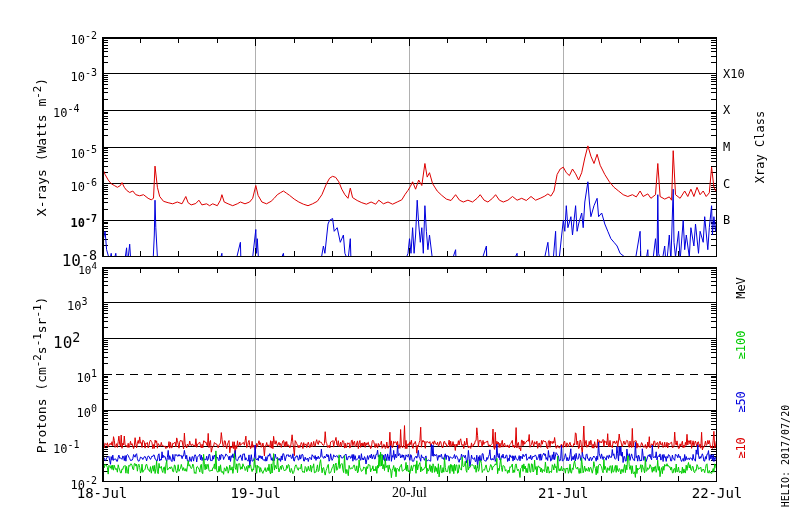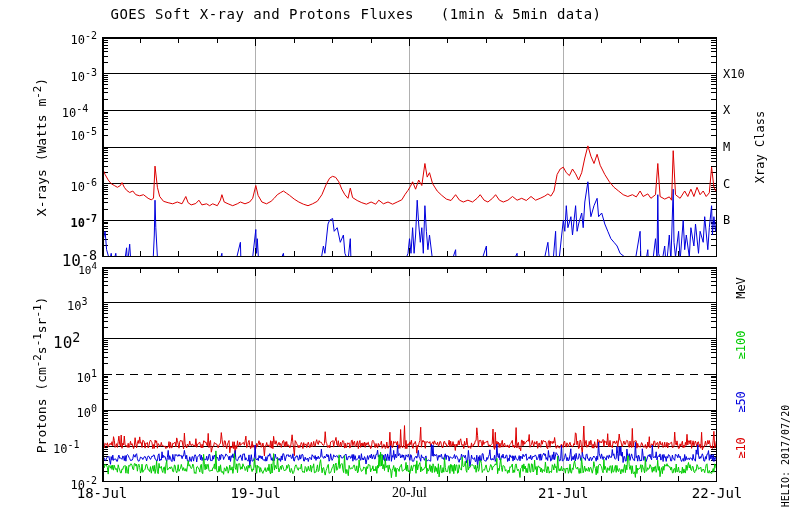--- a/index.html
+++ b/index.html
@@ -20,21 +20,20 @@
     transform:translate(-50%,-50%) rotate(-90deg);
   }
   #start-date{position:absolute;left:8px;top:508px;font-size:11px;white-space:nowrap;}
   #helio-stamp{left:785px;top:456px;font-size:10px;}
   #labels{position:absolute;left:0;top:0;width:800px;height:530px;pointer-events:none;}
 </style>
 </head>
 <body>
 
 <div id="fig">
-  <div id="chart-title">GOES Soft X-ray and Protons Fluxes   (1min &amp; 5min data)</div>
   <div id="panel-xray" class="panel">
       <svg width="615" height="220" viewBox="0 0 615 220">
         <g shape-rendering="crispEdges">
           <line x1="153.75" y1="0" x2="153.75" y2="220" stroke="#b0b0b0" stroke-width="1"></line>
           <line x1="307.5" y1="0" x2="307.5" y2="220" stroke="#b0b0b0" stroke-width="1"></line>
           <line x1="461.25" y1="0" x2="461.25" y2="220" stroke="#b0b0b0" stroke-width="1"></line>
           <line x1="0" y1="36.666666666666664" x2="615" y2="36.666666666666664" stroke="#000000" stroke-width="1"></line>
           <line x1="0" y1="73.33333333333333" x2="615" y2="73.33333333333333" stroke="#000000" stroke-width="1"></line>
           <line x1="0" y1="110" x2="615" y2="110" stroke="#000000" stroke-width="1"></line>
           <line x1="0" y1="146.66666666666666" x2="615" y2="146.66666666666666" stroke="#000000" stroke-width="1"></line>
@@ -331,22 +330,22 @@
         </g>
         <polyline points="0.0,177.3 0.8,176.4 1.5,174.4 2.3,181.0 3.1,176.4 3.8,177.5 4.6,178.1 5.4,175.8 6.2,180.1 6.9,178.3 7.7,176.7 8.5,176.5 9.2,178.1 10.0,174.7 10.8,178.9 11.5,169.7 12.3,173.3 13.1,180.4 13.9,178.7 14.6,176.7 15.4,180.4 16.2,174.6 16.9,169.1 17.7,177.4 18.5,179.3 19.2,168.0 20.0,181.3 20.8,176.2 21.6,178.0 22.3,169.0 23.1,178.1 23.9,179.1 24.6,178.7 25.4,180.3 26.2,176.3 26.9,180.6 27.7,178.4 28.5,174.3 29.2,178.1 30.0,176.6 30.8,179.0 31.6,181.6 32.3,179.1 33.1,170.7 33.9,177.0 34.6,180.8 35.4,176.3 36.2,173.4 36.9,176.5 37.7,169.9 38.5,176.1 39.3,175.6 40.0,180.5 40.8,173.3 41.6,173.7 42.3,175.1 43.1,181.1 43.9,176.0 44.6,176.3 45.4,175.5 46.2,180.9 47.0,178.4 47.7,174.7 48.5,173.1 49.3,174.4 50.0,175.7 50.8,181.7 51.6,177.5 52.3,181.4 53.1,173.1 53.9,175.6 54.6,173.8 55.4,181.2 56.2,176.5 57.0,178.1 57.7,178.4 58.5,179.3 59.3,175.4 60.0,178.8 60.8,178.5 61.6,179.1 62.3,179.6 63.1,178.9 63.9,181.6 64.7,180.3 65.4,180.5 66.2,180.0 67.0,174.6 67.7,181.2 68.5,175.3 69.3,180.7 70.0,180.8 70.8,176.2 71.6,176.7 72.4,175.6 73.1,175.1 73.9,179.9 74.7,170.9 75.4,173.4 76.2,177.2 77.0,181.2 77.7,175.1 78.5,173.2 79.3,174.1 80.1,173.7 80.8,178.3 81.6,182.0 82.4,166.1 83.1,176.9 83.9,179.7 84.7,181.0 85.4,177.0 86.2,178.4 87.0,178.5 87.7,174.0 88.5,177.7 89.3,178.7 90.1,177.0 90.8,177.3 91.6,179.1 92.4,178.2 93.1,179.6 93.9,171.7 94.7,180.3 95.4,178.0 96.2,176.5 97.0,175.9 97.8,175.2 98.5,178.8 99.3,180.9 100.1,177.2 100.8,180.8 101.6,173.8 102.4,174.0 103.1,175.6 103.9,174.9 104.7,177.9 105.5,178.9 106.2,166.4 107.0,180.6 107.8,175.2 108.5,173.5 109.3,185.2 110.1,181.5 110.8,179.5 111.6,179.2 112.4,175.5 113.1,176.4 113.9,176.9 114.7,177.0 115.5,179.2 116.2,180.8 117.0,177.9 117.8,177.1 118.5,175.9 119.3,165.6 120.1,172.7 120.8,177.8 121.6,180.1 122.4,173.8 123.2,173.9 123.9,178.7 124.7,181.6 125.5,176.9 126.2,175.6 127.0,173.5 127.8,185.8 128.5,179.8 129.3,180.3 130.1,181.1 130.9,174.7 131.6,181.6 132.4,174.8 133.2,189.7 133.9,178.4 134.7,181.5 135.5,173.8 136.2,178.7 137.0,178.7 137.8,175.2 138.5,178.3 139.3,177.6 140.1,176.3 140.9,176.0 141.6,175.6 142.4,178.2 143.2,173.4 143.9,169.1 144.7,180.6 145.5,179.8 146.2,175.4 147.0,173.4 147.8,178.6 148.6,181.6 149.3,180.5 150.1,174.3 150.9,180.4 151.6,178.2 152.4,178.6 153.2,183.1 153.9,181.1 154.7,176.4 155.5,179.6 156.3,176.3 157.0,173.7 157.8,177.9 158.6,175.7 159.3,180.3 160.1,179.4 160.9,176.0 161.6,179.6 162.4,188.9 163.2,178.9 163.9,178.9 164.7,175.5 165.5,179.2 166.3,178.1 167.0,178.3 167.8,180.2 168.6,173.7 169.3,181.1 170.1,174.2 170.9,181.7 171.6,169.3 172.4,175.6 173.2,177.2 174.0,173.7 174.7,176.1 175.5,178.9 176.3,177.3 177.0,175.3 177.8,178.3 178.6,176.5 179.3,180.4 180.1,176.8 180.9,173.9 181.7,173.5 182.4,179.6 183.2,174.8 184.0,179.6 184.7,174.5 185.5,179.2 186.3,177.9 187.0,178.2 187.8,180.8 188.6,179.7 189.3,174.6 190.1,167.8 190.9,175.7 191.7,182.2 192.4,188.7 193.2,173.6 194.0,175.0 194.7,176.5 195.5,178.5 196.3,180.7 197.0,178.2 197.8,180.6 198.6,177.6 199.4,175.5 200.1,177.2 200.9,181.5 201.7,175.6 202.4,178.4 203.2,177.9 204.0,176.8 204.7,180.5 205.5,177.5 206.3,175.2 207.1,178.1 207.8,180.6 208.6,177.9 209.4,175.3 210.1,180.0 210.9,178.5 211.7,174.4 212.4,178.6 213.2,179.3 214.0,174.7 214.7,172.7 215.5,176.5 216.3,177.5 217.1,173.6 217.8,175.4 218.6,175.2 219.4,175.3 220.1,177.0 220.9,178.0 221.7,178.4 222.4,176.7 223.2,164.7 224.0,175.0 224.8,176.7 225.5,180.3 226.3,180.2 227.1,178.2 227.8,180.9 228.6,175.0 229.4,174.5 230.1,174.5 230.9,173.5 231.7,180.1 232.5,174.4 233.2,173.8 234.0,170.4 234.8,177.6 235.5,178.7 236.3,173.7 237.1,179.7 237.8,179.0 238.6,175.0 239.4,180.0 240.2,175.4 240.9,173.5 241.7,174.4 242.5,181.1 243.2,176.2 244.0,180.9 244.8,179.0 245.5,175.8 246.3,176.8 247.1,175.8 247.8,181.0 248.6,180.3 249.4,173.6 250.2,173.1 250.9,178.7 251.7,175.3 252.5,174.2 253.2,179.4 254.0,179.3 254.8,175.9 255.5,173.9 256.3,181.6 257.1,175.9 257.9,173.5 258.6,180.4 259.4,176.2 260.2,179.1 260.9,175.8 261.7,178.9 262.5,175.0 263.2,180.4 264.0,175.8 264.8,178.2 265.6,175.8 266.3,175.2 267.1,179.2 267.9,178.6 268.6,181.6 269.4,180.7 270.2,174.2 270.9,173.3 271.7,174.5 272.5,177.7 273.2,180.7 274.0,176.5 274.8,179.1 275.6,181.1 276.3,176.4 277.1,178.8 277.9,177.7 278.6,176.8 279.4,174.1 280.2,181.3 280.9,180.2 281.7,177.3 282.5,177.8 283.3,181.6 284.0,180.5 284.8,175.0 285.6,181.0 286.3,181.1 287.1,179.5 287.9,165.2 288.6,180.2 289.4,173.9 290.2,180.8 291.0,179.9 291.7,174.4 292.5,175.9 293.3,175.2 294.0,174.8 294.8,178.2 295.6,174.4 296.3,181.5 297.1,177.6 297.9,181.3 298.6,162.5 299.4,179.0 300.2,180.3 301.0,180.4 301.7,177.8 302.5,158.6 303.3,181.6 304.0,173.4 304.8,181.7 305.6,177.3 306.3,176.7 307.1,178.7 307.9,174.8 308.7,177.5 309.4,173.2 310.2,179.8 311.0,181.4 311.7,176.5 312.5,176.6 313.3,174.4 314.0,177.5 314.8,186.2 315.6,178.3 316.4,179.4 317.1,175.8 317.9,173.5 318.7,160.2 319.4,180.2 320.2,175.4 321.0,173.2 321.7,174.9 322.5,174.5 323.3,181.3 324.0,174.5 324.8,175.6 325.6,174.5 326.4,175.3 327.1,176.2 327.9,174.6 328.7,179.1 329.4,177.4 330.2,175.9 331.0,174.7 331.7,177.5 332.5,173.8 333.3,175.6 334.1,177.4 334.8,177.5 335.6,175.2 336.4,179.2 337.1,178.1 337.9,174.5 338.7,174.7 339.4,177.8 340.2,180.5 341.0,180.5 341.8,174.9 342.5,174.2 343.3,177.1 344.1,176.6 344.8,179.6 345.6,178.5 346.4,177.7 347.1,173.1 347.9,179.6 348.7,174.2 349.4,179.2 350.2,179.1 351.0,174.6 351.8,178.9 352.5,177.5 353.3,183.5 354.1,177.0 354.8,179.2 355.6,178.1 356.4,173.7 357.1,178.0 357.9,173.6 358.7,171.8 359.5,177.0 360.2,178.5 361.0,177.4 361.8,181.5 362.5,174.3 363.3,178.0 364.1,177.8 364.8,171.1 365.6,177.9 366.4,180.7 367.2,179.0 367.9,180.4 368.7,181.4 369.5,175.9 370.2,179.5 371.0,179.3 371.8,177.0 372.5,177.1 373.3,173.8 374.1,173.5 374.8,160.8 375.6,168.7 376.4,179.8 377.2,173.4 377.9,173.9 378.7,173.2 379.5,176.4 380.2,179.7 381.0,173.4 381.8,177.5 382.5,175.5 383.3,175.6 384.1,174.6 384.9,175.1 385.6,173.9 386.4,178.7 387.2,177.8 387.9,179.7 388.7,178.1 389.5,177.4 390.2,176.6 391.0,162.0 391.8,180.2 392.6,182.4 393.3,165.3 394.1,181.0 394.9,174.2 395.6,177.2 396.4,175.1 397.2,180.5 397.9,176.2 398.7,180.3 399.5,175.6 400.3,173.3 401.0,180.1 401.8,177.4 402.6,176.1 403.3,179.8 404.1,178.6 404.9,180.0 405.6,177.9 406.4,179.4 407.2,180.9 407.9,177.6 408.7,176.5 409.5,175.1 410.3,173.4 411.0,180.1 411.8,178.0 412.6,180.9 413.3,178.4 414.1,160.6 414.9,180.9 415.6,177.0 416.4,175.4 417.2,181.6 418.0,180.9 418.7,183.8 419.5,173.2 420.3,173.3 421.0,178.8 421.8,174.0 422.6,177.2 423.3,175.8 424.1,175.2 424.9,173.9 425.7,173.5 426.4,174.2 427.2,167.5 428.0,180.3 428.7,178.7 429.5,177.4 430.3,173.5 431.0,176.5 431.8,179.5 432.6,174.7 433.3,176.3 434.1,177.2 434.9,174.2 435.7,181.3 436.4,177.7 437.2,175.9 438.0,179.2 438.7,180.3 439.5,173.4 440.3,177.2 441.0,173.5 441.8,173.8 442.6,175.0 443.4,174.2 444.1,175.8 444.9,180.9 445.7,181.8 446.4,174.1 447.2,173.4 448.0,180.4 448.7,174.0 449.5,175.5 450.3,176.7 451.1,174.1 451.8,176.2 452.6,170.5 453.4,176.4 454.1,181.3 454.9,180.7 455.7,178.4 456.4,179.9 457.2,181.0 458.0,180.6 458.7,178.4 459.5,177.1 460.3,178.8 461.1,180.5 461.8,175.3 462.6,174.1 463.4,179.1 464.1,180.1 464.9,175.8 465.7,177.3 466.4,179.8 467.2,177.2 468.0,175.3 468.8,178.7 469.5,178.6 470.3,179.9 471.1,179.3 471.8,176.6 472.6,178.0 473.4,165.8 474.1,166.7 474.9,177.7 475.7,174.0 476.5,181.5 477.2,181.2 478.0,173.1 478.8,173.7 479.5,180.7 480.3,186.5 481.1,174.3 481.8,159.0 482.6,179.3 483.4,176.3 484.1,173.4 484.9,180.3 485.7,178.0 486.5,179.4 487.2,174.4 488.0,178.2 488.8,173.2 489.5,175.7 490.3,181.1 491.1,177.2 491.8,181.2 492.6,174.7 493.4,178.7 494.2,180.1 494.9,180.9 495.7,172.3 496.5,181.0 497.2,173.6 498.0,175.6 498.8,174.5 499.5,176.0 500.3,173.7 501.1,172.4 501.9,179.6 502.6,173.7 503.4,175.3 504.2,174.5 504.9,178.0 505.7,166.7 506.5,180.0 507.2,179.2 508.0,173.4 508.8,179.4 509.5,179.0 510.3,180.7 511.1,174.4 511.9,176.1 512.6,174.2 513.4,176.7 514.2,176.0 514.9,173.7 515.7,180.2 516.5,174.0 517.2,167.0 518.0,173.4 518.8,173.8 519.6,177.9 520.3,179.8 521.1,176.6 521.9,174.0 522.6,177.2 523.4,177.4 524.2,174.3 524.9,173.2 525.7,173.9 526.5,178.9 527.3,180.4 528.0,174.1 528.8,178.2 529.6,180.5 530.3,161.4 531.1,180.1 531.9,174.2 532.6,174.3 533.4,173.8 534.2,173.8 534.9,181.2 535.7,176.4 536.5,179.7 537.3,179.4 538.0,180.3 538.8,178.4 539.6,175.6 540.3,177.0 541.1,179.6 541.9,180.3 542.6,180.0 543.4,177.5 544.2,181.4 545.0,181.0 545.7,175.0 546.5,179.8 547.3,169.7 548.0,181.0 548.8,178.9 549.6,176.9 550.3,177.1 551.1,179.3 551.9,174.1 552.7,174.0 553.4,178.6 554.2,177.8 555.0,175.7 555.7,175.5 556.5,181.4 557.3,176.3 558.0,174.2 558.8,177.7 559.6,177.9 560.4,175.5 561.1,180.5 561.9,179.7 562.7,175.2 563.4,179.9 564.2,179.6 565.0,175.3 565.7,181.0 566.5,176.1 567.3,177.4 568.0,176.8 568.8,175.5 569.6,175.2 570.4,180.5 571.1,180.5 571.9,179.5 572.7,165.1 573.4,175.5 574.2,178.1 575.0,173.9 575.7,178.1 576.5,181.4 577.3,181.2 578.1,176.8 578.8,179.4 579.6,176.5 580.4,174.2 581.1,180.8 581.9,178.1 582.7,180.3 583.4,175.4 584.2,178.4 585.0,167.3 585.8,177.9 586.5,173.9 587.3,173.7 588.1,177.1 588.8,173.3 589.6,181.3 590.4,177.0 591.1,173.8 591.9,178.9 592.7,176.2 593.4,174.0 594.2,176.9 595.0,179.8 595.8,175.0 596.5,174.8 597.3,180.1 598.1,177.1 598.8,181.2 599.6,165.3 600.4,183.0 601.1,180.2 601.9,180.3 602.7,177.7 603.5,174.0 604.2,178.5 605.0,177.4 605.8,173.4 606.5,177.0 607.3,173.5 608.1,177.6 608.8,181.0 609.6,179.7 610.4,181.4 611.2,173.2 611.9,164.3 612.7,181.1 613.5,179.2 614.2,174.4 615.0,175.9" fill="none" stroke="#dd0000" stroke-width="1"></polyline>
         <polyline points="0.0,189.7 0.8,192.8 1.5,191.7 2.3,191.1 3.1,193.6 3.8,193.5 4.6,190.7 5.4,190.2 6.2,190.1 6.9,189.3 7.7,193.8 8.5,197.3 9.2,189.6 10.0,193.2 10.8,188.1 11.5,193.4 12.3,192.2 13.1,192.0 13.9,192.0 14.6,194.2 15.4,194.3 16.2,190.4 16.9,188.1 17.7,191.3 18.5,191.0 19.2,191.3 20.0,192.4 20.8,188.9 21.6,189.8 22.3,193.6 23.1,188.6 23.9,194.2 24.6,188.4 25.4,187.6 26.2,188.3 26.9,190.2 27.7,191.5 28.5,193.5 29.2,193.2 30.0,193.4 30.8,191.7 31.6,187.5 32.3,189.0 33.1,190.2 33.9,187.4 34.6,186.7 35.4,191.7 36.2,193.9 36.9,194.3 37.7,192.6 38.5,190.1 39.3,190.7 40.0,190.7 40.8,192.5 41.6,191.2 42.3,189.7 43.1,189.5 43.9,191.2 44.6,193.9 45.4,190.7 46.2,189.0 47.0,189.4 47.7,191.0 48.5,192.4 49.3,190.7 50.0,189.0 50.8,189.6 51.6,187.9 52.3,188.2 53.1,192.1 53.9,192.3 54.6,194.2 55.4,193.7 56.2,188.2 57.0,186.8 57.7,194.0 58.5,192.0 59.3,193.1 60.0,184.8 60.8,191.0 61.6,188.4 62.3,190.0 63.1,189.6 63.9,192.6 64.7,194.4 65.4,190.5 66.2,183.4 67.0,192.6 67.7,188.7 68.5,191.1 69.3,193.9 70.0,194.6 70.8,187.4 71.6,192.1 72.4,194.1 73.1,187.4 73.9,188.6 74.7,187.6 75.4,189.1 76.2,189.2 77.0,187.4 77.7,188.9 78.5,188.7 79.3,188.4 80.1,191.7 80.8,188.8 81.6,189.0 82.4,183.4 83.1,187.7 83.9,192.0 84.7,188.3 85.4,193.8 86.2,193.7 87.0,194.6 87.7,189.8 88.5,193.3 89.3,194.5 90.1,189.5 90.8,189.9 91.6,194.1 92.4,188.9 93.1,187.7 93.9,189.2 94.7,194.9 95.4,190.3 96.2,189.3 97.0,188.4 97.8,187.2 98.5,192.7 99.3,188.2 100.1,193.6 100.8,190.4 101.6,191.2 102.4,192.7 103.1,192.3 103.9,193.0 104.7,189.2 105.5,193.5 106.2,192.3 107.0,187.3 107.8,187.6 108.5,193.6 109.3,193.5 110.1,193.9 110.8,188.7 111.6,192.2 112.4,188.0 113.1,189.7 113.9,187.4 114.7,191.1 115.5,190.2 116.2,192.5 117.0,193.8 117.8,187.9 118.5,192.5 119.3,187.3 120.1,188.4 120.8,188.2 121.6,192.5 122.4,190.1 123.2,189.5 123.9,186.9 124.7,187.9 125.5,188.8 126.2,189.7 127.0,193.0 127.8,189.1 128.5,194.4 129.3,188.6 130.1,190.5 130.9,186.8 131.6,191.1 132.4,187.8 133.2,183.4 133.9,192.6 134.7,193.2 135.5,193.7 136.2,191.9 137.0,189.6 137.8,190.3 138.5,187.9 139.3,190.5 140.1,193.6 140.9,187.0 141.6,187.1 142.4,186.8 143.2,193.1 143.9,190.7 144.7,192.5 145.5,193.7 146.2,194.2 147.0,187.9 147.8,198.8 148.6,192.6 149.3,187.7 150.1,194.2 150.9,193.8 151.6,193.4 152.4,190.0 153.2,178.0 153.9,192.0 154.7,193.0 155.5,191.5 156.3,193.6 157.0,188.5 157.8,191.0 158.6,188.8 159.3,191.8 160.1,189.0 160.9,192.9 161.6,193.0 162.4,192.6 163.2,194.2 163.9,189.7 164.7,194.1 165.5,190.9 166.3,187.9 167.0,189.2 167.8,186.6 168.6,188.4 169.3,193.2 170.1,190.7 170.9,194.0 171.6,192.5 172.4,193.6 173.2,187.1 174.0,190.5 174.7,191.6 175.5,190.4 176.3,191.9 177.0,193.3 177.8,191.4 178.6,194.4 179.3,188.9 180.1,193.0 180.9,186.7 181.7,186.8 182.4,190.2 183.2,193.8 184.0,190.1 184.7,187.8 185.5,188.1 186.3,187.6 187.0,189.9 187.8,188.5 188.6,188.0 189.3,191.3 190.1,191.3 190.9,186.8 191.7,193.7 192.4,194.1 193.2,189.9 194.0,190.3 194.7,188.6 195.5,189.0 196.3,193.1 197.0,192.8 197.8,187.8 198.6,192.1 199.4,189.6 200.1,187.2 200.9,187.9 201.7,194.0 202.4,194.1 203.2,190.2 204.0,192.8 204.7,192.2 205.5,191.1 206.3,194.5 207.1,191.1 207.8,190.2 208.6,191.4 209.4,192.8 210.1,187.7 210.9,189.2 211.7,189.3 212.4,191.6 213.2,188.5 214.0,193.4 214.7,190.0 215.5,191.7 216.3,189.1 217.1,191.8 217.8,190.7 218.6,189.9 219.4,182.2 220.1,189.2 220.9,190.3 221.7,191.4 222.4,189.0 223.2,191.0 224.0,189.5 224.8,187.0 225.5,189.8 226.3,187.8 227.1,194.2 227.8,192.6 228.6,186.8 229.4,190.9 230.1,193.4 230.9,191.7 231.7,187.8 232.5,189.4 233.2,189.9 234.0,188.9 234.8,188.9 235.5,189.0 236.3,191.1 237.1,189.8 237.8,189.6 238.6,188.2 239.4,190.9 240.2,190.8 240.9,191.1 241.7,189.3 242.5,188.2 243.2,187.9 244.0,187.0 244.8,192.9 245.5,192.8 246.3,189.5 247.1,189.8 247.8,188.9 248.6,191.4 249.4,190.7 250.2,187.5 250.9,194.2 251.7,187.5 252.5,192.4 253.2,188.7 254.0,193.3 254.8,192.5 255.5,192.2 256.3,191.2 257.1,188.3 257.9,192.0 258.6,193.3 259.4,186.7 260.2,192.7 260.9,191.0 261.7,193.0 262.5,189.6 263.2,191.1 264.0,197.0 264.8,192.7 265.6,188.6 266.3,192.5 267.1,189.9 267.9,188.3 268.6,190.9 269.4,187.0 270.2,191.9 270.9,189.6 271.7,187.8 272.5,192.0 273.2,191.9 274.0,187.3 274.8,187.4 275.6,183.0 276.3,190.1 277.1,188.0 277.9,191.4 278.6,187.2 279.4,187.9 280.2,187.8 280.9,192.9 281.7,188.2 282.5,194.1 283.3,187.0 284.0,189.3 284.8,193.7 285.6,186.9 286.3,189.7 287.1,193.7 287.9,187.5 288.6,178.8 289.4,194.3 290.2,188.5 291.0,190.3 291.7,183.4 292.5,192.5 293.3,187.1 294.0,190.6 294.8,190.3 295.6,178.0 296.3,188.9 297.1,186.9 297.9,186.8 298.6,191.0 299.4,190.0 300.2,187.7 301.0,190.5 301.7,188.0 302.5,193.1 303.3,192.6 304.0,187.8 304.8,189.2 305.6,189.8 306.3,187.3 307.1,190.3 307.9,193.3 308.7,187.6 309.4,188.3 310.2,194.1 311.0,194.2 311.7,194.2 312.5,190.8 313.3,190.4 314.0,189.1 314.8,191.2 315.6,188.3 316.4,183.4 317.1,190.2 317.9,191.0 318.7,194.3 319.4,187.8 320.2,190.7 321.0,189.9 321.7,191.6 322.5,193.3 323.3,190.1 324.0,188.9 324.8,194.3 325.6,193.4 326.4,193.0 327.1,193.3 327.9,193.9 328.7,194.2 329.4,177.4 330.2,189.1 331.0,178.1 331.7,189.3 332.5,187.3 333.3,188.8 334.1,187.5 334.8,187.8 335.6,193.4 336.4,190.0 337.1,188.1 337.9,190.2 338.7,188.6 339.4,187.2 340.2,191.6 341.0,190.7 341.8,192.5 342.5,188.9 343.3,186.8 344.1,192.6 344.8,188.2 345.6,189.2 346.4,189.0 347.1,194.1 347.9,189.7 348.7,190.2 349.4,190.9 350.2,191.2 351.0,191.1 351.8,189.4 352.5,187.5 353.3,191.7 354.1,188.7 354.8,189.2 355.6,190.8 356.4,193.5 357.1,195.3 357.9,191.9 358.7,192.4 359.5,187.0 360.2,189.6 361.0,188.7 361.8,188.7 362.5,190.7 363.3,188.2 364.1,192.4 364.8,196.1 365.6,193.8 366.4,183.4 367.2,191.3 367.9,199.6 368.7,195.0 369.5,188.0 370.2,191.1 371.0,191.8 371.8,192.2 372.5,190.6 373.3,194.5 374.1,194.4 374.8,188.2 375.6,200.7 376.4,189.8 377.2,193.9 377.9,188.4 378.7,194.3 379.5,193.3 380.2,186.8 381.0,186.7 381.8,192.7 382.5,193.6 383.3,193.9 384.1,194.2 384.9,190.4 385.6,192.4 386.4,189.7 387.2,187.8 387.9,182.8 388.7,192.6 389.5,193.0 390.2,191.4 391.0,193.0 391.8,192.5 392.6,188.2 393.3,194.4 394.1,191.9 394.9,177.1 395.6,188.6 396.4,190.6 397.2,186.5 397.9,193.1 398.7,193.3 399.5,188.7 400.3,190.5 401.0,187.1 401.8,191.2 402.6,190.9 403.3,191.0 404.1,188.1 404.9,188.2 405.6,194.5 406.4,191.4 407.2,193.9 407.9,187.8 408.7,190.0 409.5,190.6 410.3,188.7 411.0,194.1 411.8,188.9 412.6,192.9 413.3,188.7 414.1,191.5 414.9,192.2 415.6,193.4 416.4,191.8 417.2,188.6 418.0,193.8 418.7,189.0 419.5,190.1 420.3,191.9 421.0,187.3 421.8,189.4 422.6,189.3 423.3,188.1 424.1,186.9 424.9,193.3 425.7,192.1 426.4,191.1 427.2,189.8 428.0,191.8 428.7,188.3 429.5,192.9 430.3,191.6 431.0,189.0 431.8,189.9 432.6,189.0 433.3,187.9 434.1,189.2 434.9,192.9 435.7,191.7 436.4,189.7 437.2,187.2 438.0,193.4 438.7,186.9 439.5,193.2 440.3,188.5 441.0,187.9 441.8,186.1 442.6,188.5 443.4,186.9 444.1,192.4 444.9,190.5 445.7,193.5 446.4,183.5 447.2,190.3 448.0,188.6 448.7,194.1 449.5,193.3 450.3,187.7 451.1,192.4 451.8,184.9 452.6,192.7 453.4,189.1 454.1,185.6 454.9,186.7 455.7,188.3 456.4,188.7 457.2,193.7 458.0,193.9 458.7,191.3 459.5,178.2 460.3,193.9 461.1,193.7 461.8,192.7 462.6,190.5 463.4,186.7 464.1,189.7 464.9,193.8 465.7,190.5 466.4,193.9 467.2,192.6 468.0,187.6 468.8,181.8 469.5,193.7 470.3,192.1 471.1,189.3 471.8,192.7 472.6,187.7 473.4,193.9 474.1,186.3 474.9,191.2 475.7,192.3 476.5,191.3 477.2,186.7 478.0,188.4 478.8,193.6 479.5,194.0 480.3,185.4 481.1,189.6 481.8,191.4 482.6,191.1 483.4,193.4 484.1,187.7 484.9,186.9 485.7,191.7 486.5,191.9 487.2,194.0 488.0,190.5 488.8,190.4 489.5,193.7 490.3,192.0 491.1,190.4 491.8,189.0 492.6,190.1 493.4,191.1 494.2,194.2 494.9,189.0 495.7,192.6 496.5,175.3 497.2,186.2 498.0,189.1 498.8,191.5 499.5,186.9 500.3,189.8 501.1,192.7 501.9,189.6 502.6,190.5 503.4,190.9 504.2,193.2 504.9,188.7 505.7,189.0 506.5,191.5 507.2,187.9 508.0,190.4 508.8,190.0 509.5,190.3 510.3,182.5 511.1,188.5 511.9,186.8 512.6,191.3 513.4,192.3 514.2,191.1 514.9,179.6 515.7,186.7 516.5,193.8 517.2,179.8 518.0,188.5 518.8,180.0 519.6,189.2 520.3,185.1 521.1,195.5 521.9,189.5 522.6,189.5 523.4,194.1 524.2,193.9 524.9,182.0 525.7,188.9 526.5,189.8 527.3,186.7 528.0,193.4 528.8,189.7 529.6,186.9 530.3,189.8 531.1,192.1 531.9,193.4 532.6,193.6 533.4,175.3 534.2,190.7 534.9,188.8 535.7,194.2 536.5,188.0 537.3,190.0 538.0,194.1 538.8,193.0 539.6,193.9 540.3,181.8 541.1,188.4 541.9,193.4 542.6,189.5 543.4,189.8 544.2,194.5 545.0,192.0 545.7,189.3 546.5,187.9 547.3,189.7 548.0,187.2 548.8,191.4 549.6,192.8 550.3,178.2 551.1,190.1 551.9,190.8 552.7,189.6 553.4,190.7 554.2,184.8 555.0,193.0 555.7,189.6 556.5,188.8 557.3,190.0 558.0,186.9 558.8,193.1 559.6,191.8 560.4,187.7 561.1,194.5 561.9,187.4 562.7,190.5 563.4,189.7 564.2,194.4 565.0,189.4 565.7,191.1 566.5,187.6 567.3,188.2 568.0,189.8 568.8,194.0 569.6,193.9 570.4,188.1 571.1,191.4 571.9,191.9 572.7,193.4 573.4,187.3 574.2,188.1 575.0,188.4 575.7,190.7 576.5,187.2 577.3,190.5 578.1,189.2 578.8,192.7 579.6,194.5 580.4,192.5 581.1,191.4 581.9,194.3 582.7,187.5 583.4,193.5 584.2,189.5 585.0,192.7 585.8,191.6 586.5,190.9 587.3,192.8 588.1,190.8 588.8,191.2 589.6,191.6 590.4,193.4 591.1,187.4 591.9,192.2 592.7,192.7 593.4,194.2 594.2,182.9 595.0,187.3 595.8,177.8 596.5,188.1 597.3,191.8 598.1,189.6 598.8,191.3 599.6,188.5 600.4,186.8 601.1,189.2 601.9,194.0 602.7,194.2 603.5,189.6 604.2,192.2 605.0,187.2 605.8,187.1 606.5,183.6 607.3,193.3 608.1,187.5 608.8,191.9 609.6,188.1 610.4,193.6 611.2,187.3 611.9,194.5 612.7,190.6 613.5,190.3 614.2,193.8 615.0,190.2" fill="none" stroke="#0000dd" stroke-width="1"></polyline>
         <polyline points="0.0,201.2 0.8,198.5 1.5,198.5 2.3,200.8 3.1,197.1 3.8,198.6 4.6,198.5 5.4,200.5 6.2,207.1 6.9,198.3 7.7,199.4 8.5,201.2 9.2,198.4 10.0,202.5 10.8,198.0 11.5,203.2 12.3,198.3 13.1,201.0 13.9,202.7 14.6,201.6 15.4,205.2 16.2,197.8 16.9,200.6 17.7,202.9 18.5,205.9 19.2,206.0 20.0,201.8 20.8,202.5 21.6,199.3 22.3,199.2 23.1,198.4 23.9,206.2 24.6,199.4 25.4,204.4 26.2,206.6 26.9,198.3 27.7,199.3 28.5,197.1 29.2,196.8 30.0,198.2 30.8,202.0 31.6,202.9 32.3,196.7 33.1,196.6 33.9,199.1 34.6,197.2 35.4,204.2 36.2,198.4 36.9,197.2 37.7,200.5 38.5,206.1 39.3,204.2 40.0,197.2 40.8,205.3 41.6,203.4 42.3,203.2 43.1,202.2 43.9,198.0 44.6,197.1 45.4,199.9 46.2,202.9 47.0,202.9 47.7,204.6 48.5,199.6 49.3,206.2 50.0,202.5 50.8,198.8 51.6,204.2 52.3,198.3 53.1,206.5 53.9,201.7 54.6,193.9 55.4,204.9 56.2,206.7 57.0,196.4 57.7,201.0 58.5,201.0 59.3,199.3 60.0,203.7 60.8,205.5 61.6,200.5 62.3,199.9 63.1,206.5 63.9,197.7 64.7,193.5 65.4,203.1 66.2,201.8 67.0,201.8 67.7,200.0 68.5,201.7 69.3,199.7 70.0,200.9 70.8,204.5 71.6,204.8 72.4,198.0 73.1,198.4 73.9,203.6 74.7,205.8 75.4,203.6 76.2,197.7 77.0,204.3 77.7,202.5 78.5,201.5 79.3,197.4 80.1,200.7 80.8,203.5 81.6,200.6 82.4,203.1 83.1,204.1 83.9,201.6 84.7,204.4 85.4,199.1 86.2,193.7 87.0,199.1 87.7,197.7 88.5,200.3 89.3,201.6 90.1,200.2 90.8,197.0 91.6,199.3 92.4,206.3 93.1,205.4 93.9,206.6 94.7,200.0 95.4,199.4 96.2,200.9 97.0,202.0 97.8,205.1 98.5,199.1 99.3,197.3 100.1,206.0 100.8,206.7 101.6,187.3 102.4,197.2 103.1,202.8 103.9,197.2 104.7,202.1 105.5,197.7 106.2,197.2 107.0,203.8 107.8,204.1 108.5,204.0 109.3,202.9 110.1,204.0 110.8,200.8 111.6,200.9 112.4,196.9 113.1,202.2 113.9,183.9 114.7,203.6 115.5,205.1 116.2,205.1 117.0,199.2 117.8,204.5 118.5,197.8 119.3,204.2 120.1,205.7 120.8,204.4 121.6,207.3 122.4,200.8 123.2,202.2 123.9,204.2 124.7,199.5 125.5,200.6 126.2,206.2 127.0,203.3 127.8,198.1 128.5,202.8 129.3,202.9 130.1,199.8 130.9,206.4 131.6,201.8 132.4,186.5 133.2,200.7 133.9,202.5 134.7,196.8 135.5,205.7 136.2,197.1 137.0,196.7 137.8,196.9 138.5,202.4 139.3,199.8 140.1,202.1 140.9,196.8 141.6,199.2 142.4,199.6 143.2,203.5 143.9,202.2 144.7,199.4 145.5,204.8 146.2,198.2 147.0,201.2 147.8,198.7 148.6,197.9 149.3,201.8 150.1,204.6 150.9,201.8 151.6,203.1 152.4,191.5 153.2,200.4 153.9,198.2 154.7,206.3 155.5,198.4 156.3,200.2 157.0,199.5 157.8,205.3 158.6,200.6 159.3,202.7 160.1,204.9 160.9,206.4 161.6,203.7 162.4,203.3 163.2,200.6 163.9,204.6 164.7,204.4 165.5,200.7 166.3,203.7 167.0,197.2 167.8,204.8 168.6,207.0 169.3,196.9 170.1,206.0 170.9,198.3 171.6,186.6 172.4,203.1 173.2,198.3 174.0,200.7 174.7,202.0 175.5,191.1 176.3,200.3 177.0,205.0 177.8,201.9 178.6,199.1 179.3,202.5 180.1,198.1 180.9,199.5 181.7,202.4 182.4,203.9 183.2,202.9 184.0,203.2 184.7,198.4 185.5,201.3 186.3,197.5 187.0,198.0 187.8,204.8 188.6,205.4 189.3,201.4 190.1,203.7 190.9,206.7 191.7,205.5 192.4,202.7 193.2,199.0 194.0,197.8 194.7,199.5 195.5,202.1 196.3,203.3 197.0,200.7 197.8,201.5 198.6,201.7 199.4,197.0 200.1,203.4 200.9,205.4 201.7,204.7 202.4,205.6 203.2,199.5 204.0,200.6 204.7,204.6 205.5,203.4 206.3,199.3 207.1,203.3 207.8,203.9 208.6,198.0 209.4,205.1 210.1,199.6 210.9,200.5 211.7,196.8 212.4,205.8 213.2,205.2 214.0,205.2 214.7,201.6 215.5,197.9 216.3,204.6 217.1,203.4 217.8,196.2 218.6,192.7 219.4,199.9 220.1,205.8 220.9,201.0 221.7,200.6 222.4,204.9 223.2,208.1 224.0,203.8 224.8,201.5 225.5,199.1 226.3,197.4 227.1,206.3 227.8,205.9 228.6,205.6 229.4,203.3 230.1,200.9 230.9,199.7 231.7,197.0 232.5,205.8 233.2,198.5 234.0,196.0 234.8,203.3 235.5,202.3 236.3,198.8 237.1,187.8 237.8,201.5 238.6,197.6 239.4,196.9 240.2,196.7 240.9,202.8 241.7,205.6 242.5,188.7 243.2,201.1 244.0,206.7 244.8,202.4 245.5,204.5 246.3,208.7 247.1,198.4 247.8,201.2 248.6,202.2 249.4,200.7 250.2,201.7 250.9,200.5 251.7,198.2 252.5,198.2 253.2,203.3 254.0,203.6 254.8,198.8 255.5,205.9 256.3,204.7 257.1,192.9 257.9,200.5 258.6,201.6 259.4,204.4 260.2,203.7 260.9,203.2 261.7,199.9 262.5,200.8 263.2,200.5 264.0,207.3 264.8,199.6 265.6,201.5 266.3,197.4 267.1,198.0 267.9,198.1 268.6,204.9 269.4,202.0 270.2,202.0 270.9,198.8 271.7,204.0 272.5,202.4 273.2,203.9 274.0,199.3 274.8,206.3 275.6,198.4 276.3,201.1 277.1,187.7 277.9,199.4 278.6,185.2 279.4,199.0 280.2,187.6 280.9,201.9 281.7,197.5 282.5,203.5 283.3,191.7 284.0,200.7 284.8,198.7 285.6,198.7 286.3,205.1 287.1,197.9 287.9,202.3 288.6,202.2 289.4,210.7 290.2,203.5 291.0,201.3 291.7,198.5 292.5,204.3 293.3,200.6 294.0,209.8 294.8,201.5 295.6,201.6 296.3,202.2 297.1,204.4 297.9,199.5 298.6,199.4 299.4,197.3 300.2,203.9 301.0,204.2 301.7,203.3 302.5,202.2 303.3,202.5 304.0,195.4 304.8,204.1 305.6,198.0 306.3,204.9 307.1,203.4 307.9,206.5 308.7,201.9 309.4,198.5 310.2,204.0 311.0,200.6 311.7,198.1 312.5,198.9 313.3,197.7 314.0,206.3 314.8,193.8 315.6,203.0 316.4,199.1 317.1,197.2 317.9,195.6 318.7,205.0 319.4,199.9 320.2,203.7 321.0,202.1 321.7,202.6 322.5,200.6 323.3,200.8 324.0,191.2 324.8,206.7 325.6,201.4 326.4,204.1 327.1,202.5 327.9,197.6 328.7,204.5 329.4,198.9 330.2,205.7 331.0,196.8 331.7,198.8 332.5,205.3 333.3,199.3 334.1,204.4 334.8,200.7 335.6,206.7 336.4,196.8 337.1,209.9 337.9,202.4 338.7,198.2 339.4,205.5 340.2,205.8 341.0,200.6 341.8,205.2 342.5,190.7 343.3,200.4 344.1,204.7 344.8,204.4 345.6,204.7 346.4,199.6 347.1,198.5 347.9,206.4 348.7,197.2 349.4,198.0 350.2,204.4 351.0,198.3 351.8,206.7 352.5,197.1 353.3,203.6 354.1,197.9 354.8,198.0 355.6,206.3 356.4,205.6 357.1,197.7 357.9,201.2 358.7,202.6 359.5,203.0 360.2,190.0 361.0,199.4 361.8,199.6 362.5,198.7 363.3,194.2 364.1,203.4 364.8,205.3 365.6,193.1 366.4,202.8 367.2,200.4 367.9,200.6 368.7,198.7 369.5,197.8 370.2,197.8 371.0,198.1 371.8,199.5 372.5,202.1 373.3,198.1 374.1,205.3 374.8,200.7 375.6,197.8 376.4,204.3 377.2,202.3 377.9,193.5 378.7,193.4 379.5,196.7 380.2,205.5 381.0,203.5 381.8,202.5 382.5,203.3 383.3,200.3 384.1,197.9 384.9,202.1 385.6,204.9 386.4,205.0 387.2,203.8 387.9,200.4 388.7,197.5 389.5,198.7 390.2,203.1 391.0,199.5 391.8,199.4 392.6,198.3 393.3,196.9 394.1,198.1 394.9,191.3 395.6,206.7 396.4,201.4 397.2,203.6 397.9,197.2 398.7,191.7 399.5,200.7 400.3,204.5 401.0,198.5 401.8,198.9 402.6,199.5 403.3,204.1 404.1,202.6 404.9,203.4 405.6,206.4 406.4,203.1 407.2,205.6 407.9,199.6 408.7,200.3 409.5,199.1 410.3,197.0 411.0,205.8 411.8,202.9 412.6,205.3 413.3,198.4 414.1,196.9 414.9,201.4 415.6,203.7 416.4,202.3 417.2,204.4 418.0,210.5 418.7,201.4 419.5,200.7 420.3,197.9 421.0,204.4 421.8,196.9 422.6,202.0 423.3,199.0 424.1,205.6 424.9,201.3 425.7,205.7 426.4,196.9 427.2,196.8 428.0,204.9 428.7,205.3 429.5,196.8 430.3,197.2 431.0,205.0 431.8,204.2 432.6,193.1 433.3,202.4 434.1,199.5 434.9,208.0 435.7,200.0 436.4,198.8 437.2,200.6 438.0,200.1 438.7,205.0 439.5,201.2 440.3,205.6 441.0,202.5 441.8,203.7 442.6,204.5 443.4,195.1 444.1,201.4 444.9,206.0 445.7,199.6 446.4,199.9 447.2,206.2 448.0,204.2 448.7,205.0 449.5,205.5 450.3,197.7 451.1,199.2 451.8,203.0 452.6,196.8 453.4,200.7 454.1,199.4 454.9,205.6 455.7,189.3 456.4,201.3 457.2,204.1 458.0,201.6 458.7,203.7 459.5,199.3 460.3,204.0 461.1,202.4 461.8,201.2 462.6,202.0 463.4,206.2 464.1,201.0 464.9,202.1 465.7,200.9 466.4,206.3 467.2,204.3 468.0,197.2 468.8,205.6 469.5,206.1 470.3,200.9 471.1,202.6 471.8,196.9 472.6,193.8 473.4,199.1 474.1,201.3 474.9,202.1 475.7,200.1 476.5,203.4 477.2,206.5 478.0,201.4 478.8,206.2 479.5,191.1 480.3,197.8 481.1,205.8 481.8,203.4 482.6,199.0 483.4,204.5 484.1,201.4 484.9,203.7 485.7,203.8 486.5,200.3 487.2,204.6 488.0,200.8 488.8,200.4 489.5,203.1 490.3,206.2 491.1,202.2 491.8,194.7 492.6,199.4 493.4,201.3 494.2,207.8 494.9,199.2 495.7,206.3 496.5,198.2 497.2,197.7 498.0,197.0 498.8,198.8 499.5,199.7 500.3,203.6 501.1,205.8 501.9,192.5 502.6,202.6 503.4,199.4 504.2,203.2 504.9,205.6 505.7,200.7 506.5,202.2 507.2,203.6 508.0,198.8 508.8,199.2 509.5,206.2 510.3,198.4 511.1,205.2 511.9,204.5 512.6,201.3 513.4,198.4 514.2,205.4 514.9,198.4 515.7,203.4 516.5,204.6 517.2,201.6 518.0,202.4 518.8,207.0 519.6,202.4 520.3,202.4 521.1,205.5 521.9,201.0 522.6,197.4 523.4,205.6 524.2,198.0 524.9,202.8 525.7,188.7 526.5,189.0 527.3,199.7 528.0,202.5 528.8,198.6 529.6,206.6 530.3,198.8 531.1,206.3 531.9,206.6 532.6,204.8 533.4,210.4 534.2,198.2 534.9,206.6 535.7,201.0 536.5,202.5 537.3,201.6 538.0,201.4 538.8,197.6 539.6,205.2 540.3,197.9 541.1,201.0 541.9,202.9 542.6,206.0 543.4,190.3 544.2,204.4 545.0,203.4 545.7,200.7 546.5,202.4 547.3,201.3 548.0,197.6 548.8,199.0 549.6,202.2 550.3,205.3 551.1,200.0 551.9,204.2 552.7,199.8 553.4,199.2 554.2,205.3 555.0,201.7 555.7,193.2 556.5,203.3 557.3,199.5 558.0,209.7 558.8,203.7 559.6,200.6 560.4,206.7 561.1,199.2 561.9,203.3 562.7,197.4 563.4,198.8 564.2,199.1 565.0,196.7 565.7,199.1 566.5,198.6 567.3,200.3 568.0,199.7 568.8,203.1 569.6,200.2 570.4,205.8 571.1,205.9 571.9,201.8 572.7,201.5 573.4,205.5 574.2,197.0 575.0,205.0 575.7,204.6 576.5,200.0 577.3,205.4 578.1,204.9 578.8,204.2 579.6,206.5 580.4,200.2 581.1,206.1 581.9,201.9 582.7,205.3 583.4,206.1 584.2,198.2 585.0,203.4 585.8,198.3 586.5,195.5 587.3,201.0 588.1,197.7 588.8,202.7 589.6,203.6 590.4,199.1 591.1,199.8 591.9,204.8 592.7,205.7 593.4,202.8 594.2,203.5 595.0,197.6 595.8,199.3 596.5,202.3 597.3,201.0 598.1,201.3 598.8,200.2 599.6,204.7 600.4,203.3 601.1,202.0 601.9,203.1 602.7,205.7 603.5,201.5 604.2,197.7 605.0,196.8 605.8,205.9 606.5,205.9 607.3,203.4 608.1,206.2 608.8,205.3 609.6,206.5 610.4,204.2 611.2,201.5 611.9,205.2 612.7,197.0 613.5,197.7 614.2,201.2 615.0,198.4" fill="none" stroke="#00cc00" stroke-width="1"></polyline>
         <rect x="0.75" y="0.75" width="613.5" height="213.5" fill="none" stroke="#000000" stroke-width="1.5" shape-rendering="crispEdges"></rect>
       </svg>
     </div>
   <div id="labels">
       <div style="position: absolute; left: 53px; top: 28px; width: 44px; text-align: right; font-size: 12px; line-height: 16px; white-space: nowrap;">10<sup>-2</sup></div>
       <div style="position: absolute; left: 53px; top: 64.6667px; width: 44px; text-align: right; font-size: 12px; line-height: 16px; white-space: nowrap;">10<sup>-3</sup></div>
-      <div style="position: absolute; left: 53px; top: 101.333px; width: 44px; text-align: center; font-size: 12px; line-height: 16px; white-space: nowrap;">10<sup>-4</sup></div>
-      <div style="position: absolute; left: 53px; top: 124px; width: 44px; text-align: right; font-size: 12px; line-height: 16px; white-space: nowrap;">10<sup>-5</sup></div>
+      <div style="position: absolute; left: 53px; top: 101.333px; width: 44px; text-align: left; font-size: 12px; line-height: 16px; white-space: nowrap;">10<sup>-4</sup></div>
+      <div style="position: absolute; left: 53px; top: 142px; width: 44px; text-align: right; font-size: 12px; line-height: 16px; white-space: nowrap;">10<sup>-5</sup></div>
       <div style="position: absolute; left: 53px; top: 174.667px; width: 44px; text-align: right; font-size: 12px; line-height: 16px; white-space: nowrap;">10<sup>-6</sup></div>
       <div style="position: absolute; left: 53px; top: 211.333px; width: 44px; text-align: right; font-size: 12px; line-height: 16px; white-space: nowrap; font-weight: bold;">10<sup>-7</sup></div>
       <div style="position: absolute; left: 53px; top: 248px; width: 44px; text-align: right; font-size: 16px; line-height: 16px; white-space: nowrap;">10<sup>-8</sup></div>
       <div style="position: absolute; left: 40px; top: 147px; font-size: 13px; white-space: nowrap; transform: translate(-50%, -50%) rotate(-90deg);">X-rays (Watts m<sup>-2</sup>)</div>
       <div style="position: absolute; left: 723px; top: 66.6667px; font-size: 12px; white-space: nowrap;">X10</div>
       <div style="position: absolute; left: 723px; top: 103.333px; font-size: 12px; white-space: nowrap;">X</div>
       <div style="position: absolute; left: 723px; top: 140px; font-size: 12px; white-space: nowrap;">M</div>
       <div style="position: absolute; left: 723px; top: 176.667px; font-size: 12px; white-space: nowrap;">C</div>
       <div style="position: absolute; left: 723px; top: 213.333px; font-size: 12px; white-space: nowrap;">B</div>
       <div style="position: absolute; left: 760px; top: 147px; font-size: 12px; white-space: nowrap; transform: translate(-50%, -50%) rotate(-90deg);">Xray Class</div>

